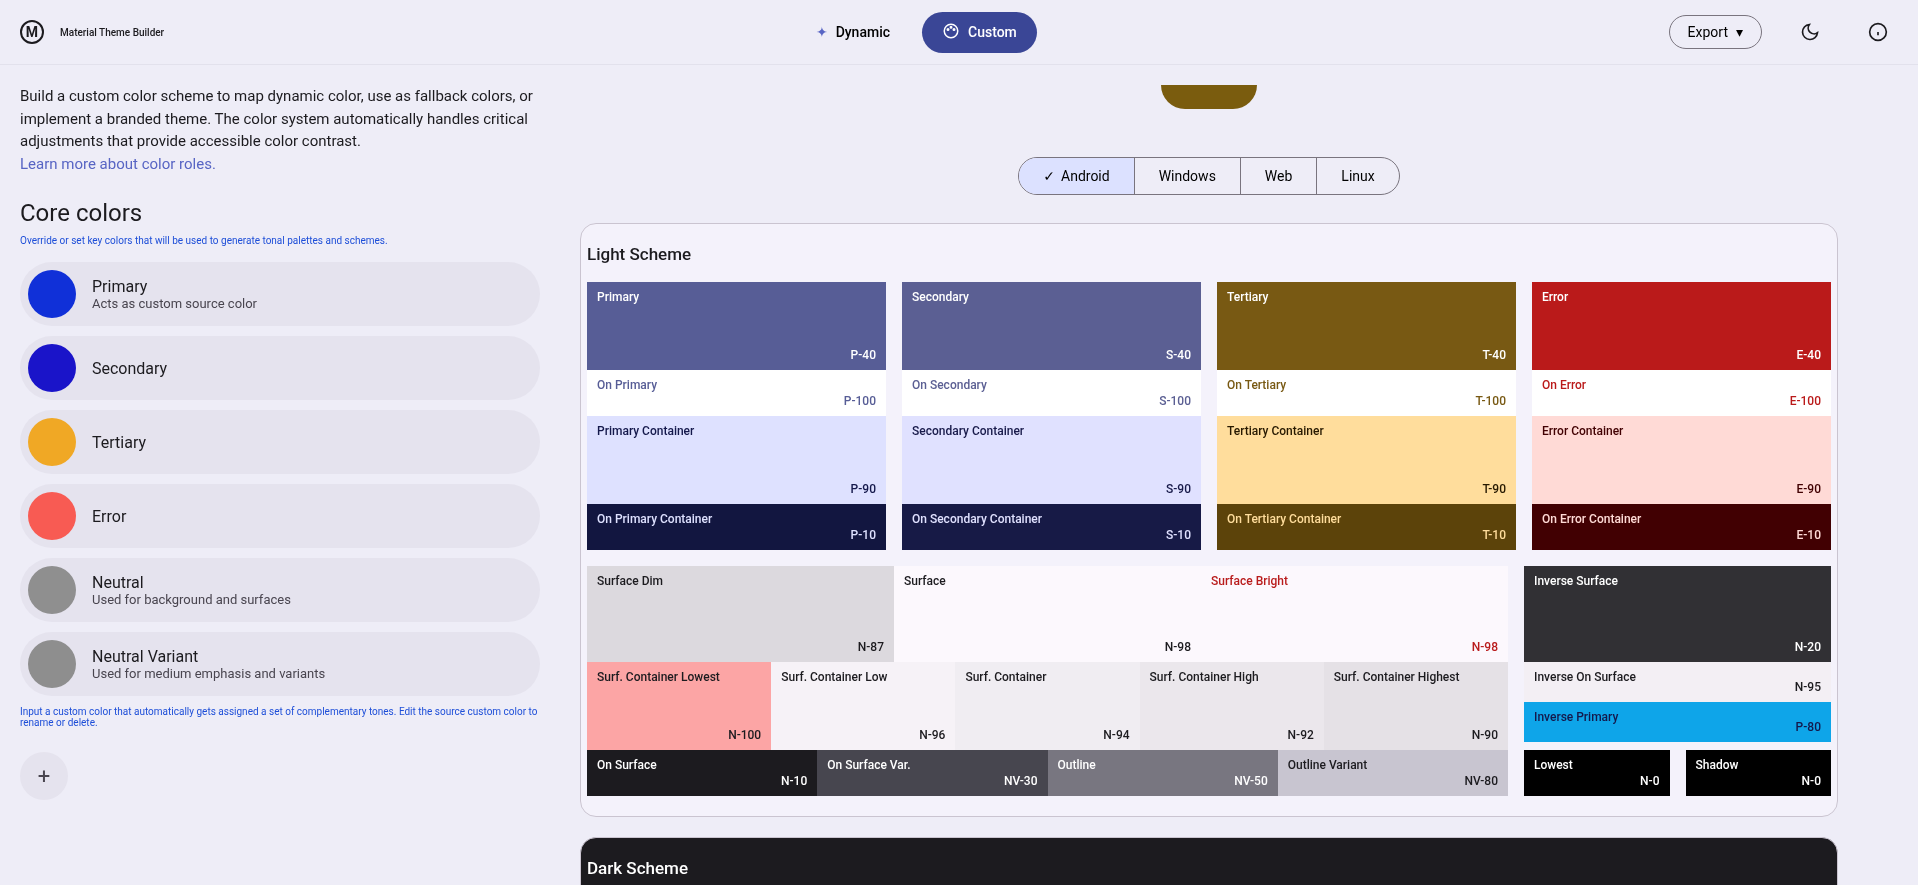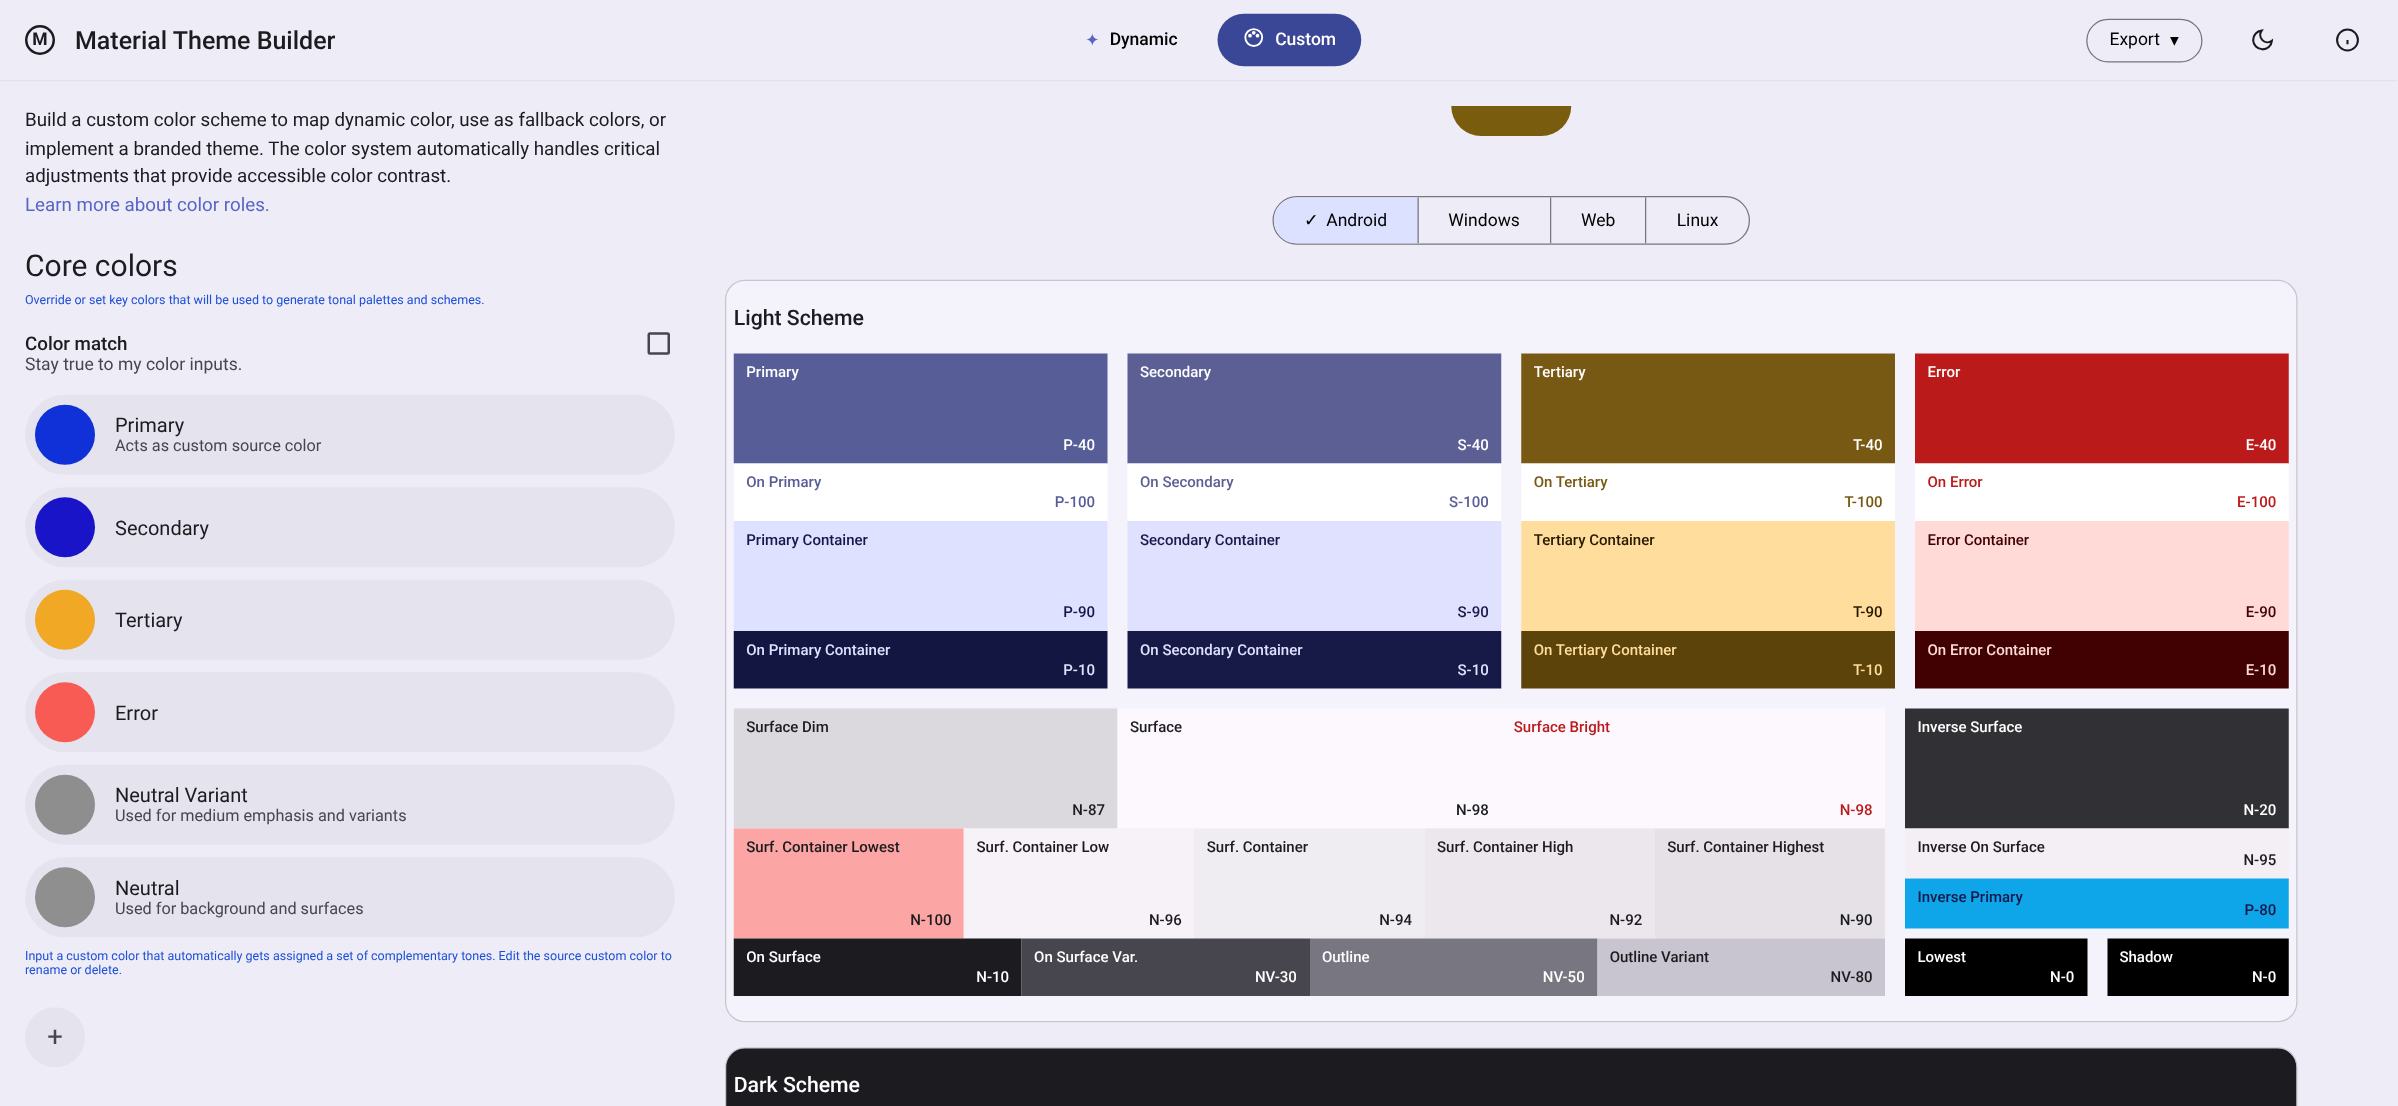--- a/index.html
+++ b/index.html
@@ -1,21 +1,21 @@
 <!DOCTYPE html>
 <html><head>
 <meta charset="utf-8">
 <style>
 * { box-sizing: border-box; margin: 0; padding: 0; font-family: -apple-system, BlinkMacSystemFont, 'Segoe UI', Roboto, sans-serif; }
 body { background: #eeedf7; color: #1c1b1f; width: 1918px; height: 885px; overflow: hidden; }
 
 .header { height: 65px; background: #eeedf7; display: flex; align-items: center; padding: 0 20px; border-bottom: 1px solid #e2e1ec; }
 .header-left { display: flex; align-items: center; gap: 16px; flex: 0 0 auto; }
 .logo { width: 24px; height: 24px; border: 2px solid #1c1b1f; border-radius: 50%; display: flex; align-items: center; justify-content: center; font-weight: bold; font-size: 14px; }
-.app-title { font-size: 20px; font-weight: 500; }
+.app-title { font-size: 10px; font-weight: 500; }
 .header-center { flex: 1; display: flex; justify-content: center; gap: 12px; }
 .tab-btn { display: flex; align-items: center; gap: 8px; padding: 10px 20px; border-radius: 24px; font-size: 14px; font-weight: 500; border: none; cursor: pointer; background: transparent; }
 .tab-btn.active { background: #3a4696; color: #fff; }
 .tab-btn .sparkle { color: #5865c4; }
 .header-right { display: flex; align-items: center; gap: 28px; }
 .export-btn { display: flex; align-items: center; gap: 8px; padding: 8px 18px; border: 1px solid #79747e; border-radius: 24px; font-size: 14px; cursor: pointer; background: transparent; }
 .icon-btn { width: 40px; height: 40px; border: none; background: transparent; cursor: pointer; display: flex; align-items: center; justify-content: center; border-radius: 50%; }
 
 .main { display: flex; height: calc(885px - 65px); overflow: hidden; }
 .left-panel { width: 560px; padding: 20px; overflow-y: auto; }
@@ -117,27 +117,20 @@
 <div class="main">
   <div class="left-panel">
     <p class="intro">
       <span>Build a custom color scheme to map dynamic color, use as fallback colors, or implement a branded theme. The color system automatically handles critical adjustments that provide accessible color contrast.</span>
       <br><a href="#">Learn more about color roles.</a>
     </p>
 
     <h2 class="section-title">Core colors</h2>
     <p class="section-sub">Override or set key colors that will be used to generate tonal palettes and schemes.</p>
 
-    <div class="color-match-row">
-      <div>
-        <div class="cm-title">Color match</div>
-        <div class="cm-sub">Stay true to my color inputs.</div>
-      </div>
-      <div class="checkbox"></div>
-    </div>
 
     <div id="color-rows">
         <div class="color-row">
           <div class="color-swatch" style="background:#1030d8"></div>
     <div>
             <div class="color-label">Primary</div>
     <div class="color-desc">Acts as custom source color</div>
           </div>
         </div>
         <div class="color-row">
@@ -152,31 +145,31 @@
             <div class="color-label">Tertiary</div>
     </div>
         </div>
         <div class="color-row">
           <div class="color-swatch" style="background:#f85b53"></div>
     <div>
             <div class="color-label">Error</div>
     </div>
         </div>
         <div class="color-row">
+          <div class="color-swatch" style="background:#8f8f8f"></div>
+    <div>
+            <div class="color-label">Neutral</div>
+    <div class="color-desc">Used for background and surfaces</div>
+          </div>
+        </div>
+        <div class="color-row">
           <div class="color-swatch" style="background:#8e8e8e"></div>
     <div>
             <div class="color-label">Neutral Variant</div>
     <div class="color-desc">Used for medium emphasis and variants</div>
-          </div>
-        </div>
-        <div class="color-row">
-          <div class="color-swatch" style="background:#8f8f8f"></div>
-    <div>
-            <div class="color-label">Neutral</div>
-    <div class="color-desc">Used for background and surfaces</div>
           </div>
         </div>
       </div>
 
     <p class="section-sub">Input a custom color that automatically gets assigned a set of complementary tones. Edit the source custom color to rename or delete.</p>
     <div class="color-row" style="background:transparent;padding-left:0">
       <div class="color-swatch" style="background:#e5e3ee;color:#49454f;display:flex;align-items:center;justify-content:center;font-size:22px">+</div>
 
     </div>
   </div>

